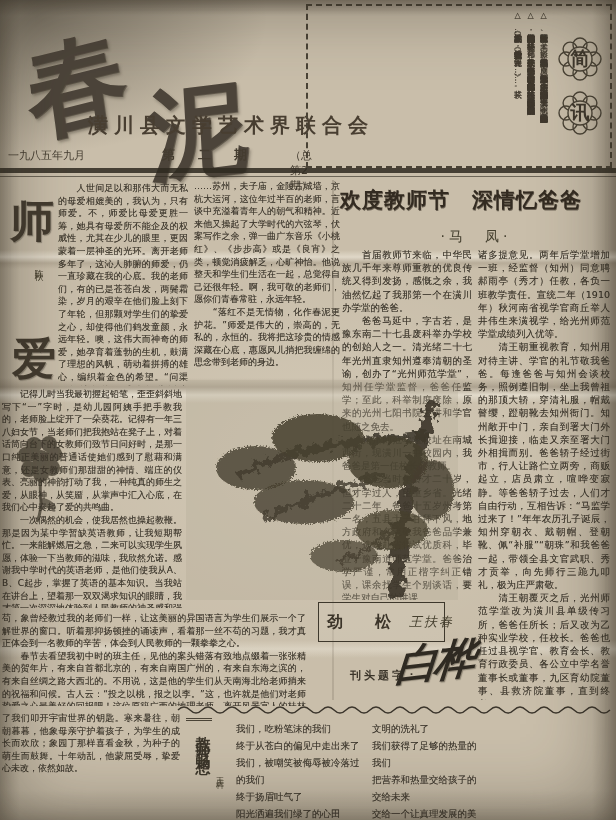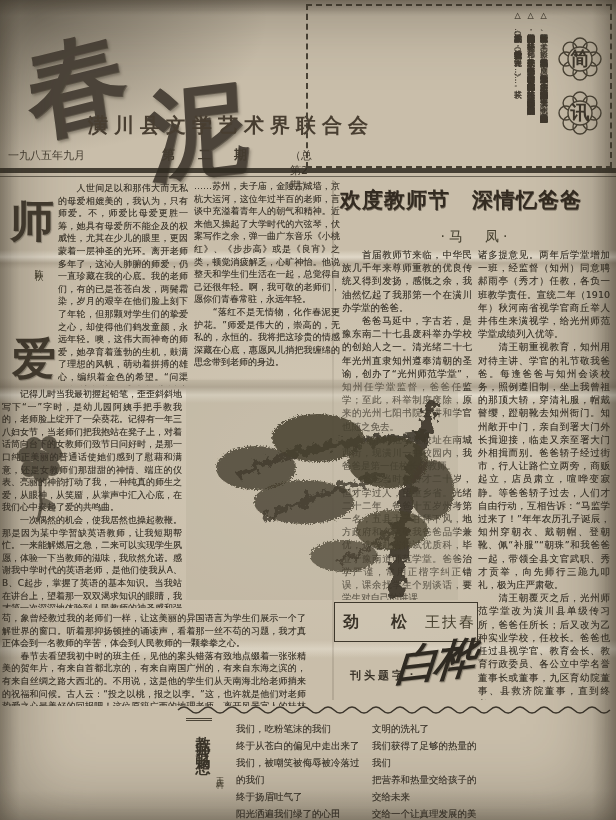--- a/index.html
+++ b/index.html
@@ -73,25 +73,25 @@
   }
   
   .headline{
     position:absolute;left:340px;top:186px;width:272px;height:34px;
     font-size:21px;font-weight:900;letter-spacing:1px;color:#332b21;white-space:nowrap;
     text-shadow:.6px .6px 0 rgba(51,43,33,.6);
   }
   .byline{position:absolute;left:340px;top:228px;width:272px;text-align:center;font-size:14px;letter-spacing:4px;color:#45402f;}
   
   .caption{
-    position:absolute;left:318px;top:602px;width:144px;height:40px;border:1.5px solid #3e382c;
-    box-sizing:border-box;display:flex;align-items:center;padding:0 8px;gap:10px;background:rgba(215,207,190,.25);margin-left:16px;
+    position:absolute;left:318px;top:602px;width:127px;height:40px;border:1.5px solid #3e382c;
+    box-sizing:border-box;display:flex;align-items:center;padding:0 8px;gap:10px;background:rgba(215,207,190,.25);
   }
   .caption .t{font-size:16px;font-weight:bold;letter-spacing:8px;color:#3b3429;font-family:"DejaVu Serif",serif;white-space:nowrap;}
-  .caption .a{font-size:15px;color:#46402f;letter-spacing:2px;white-space:nowrap;}
+  .caption .a{font-size:13px;color:#46402f;letter-spacing:2px;white-space:nowrap;font-style:italic;}
   .inscription-label{position:absolute;left:322px;top:668px;font-size:11px;font-weight:bold;letter-spacing:3px;color:#3b352a;margin-left:28px;}
   .signature{
     position:absolute;left:396px;top:634px;font-family:"DejaVu Serif",serif;font-style:italic;font-weight:900;
     font-size:42px;color:#2f2a22;transform:rotate(-7deg) skewX(-12deg);letter-spacing:-4px;
     text-shadow:1px 1px 1px rgba(40,34,26,.4);
   }
   
   .poem-title{
     position:absolute;left:186px;top:718px;width:26px;height:102px;overflow:hidden;
     writing-mode:vertical-rl;text-orientation:upright;
@@ -182,20 +182,21 @@
     <ellipse cx="36" cy="72" rx="9" ry="4" fill="#4a4336" opacity="0.7" transform="rotate(30 36 72)"></ellipse>
   </svg>
 
   <div class="col" style="left:58px;top:182px;width:130px;height:204px;">　　人世间足以和那伟大而无私的母爱相媲美的，我认为，只有师爱。不，师爱比母爱更胜一筹，她具有母爱所不能企及的权威性，尤其在少儿的眼里，更因蒙着一层神圣的光环。离开老师多年了，这沁人肺腑的师爱，仍一直珍藏在我的心底。我的老师们，有的已是苍苍白发，两鬓霜染，岁月的艰辛在他们脸上刻下了年轮，但那颗对学生们的挚爱之心，却使得他们鹤发童颜，永远年轻。噢，这伟大而神奇的师爱，她孕育着蓬勃的生机，鼓满了理想的风帆，萌动着拼搏的雄心，编织着金色的希望。“问渠哪得清如许，唯有源头活水来。”我赞美这塑造与抚慰人类灵魂的师爱！</div>
   <div class="col" style="left:194px;top:180px;width:146px;height:198px;">……苏州，夫子庙，金陵古城墙，京杭大运河，这位年过半百的老师，言谈中充溢着青年人的朝气和精神。近来他又操起了大学时代的六弦琴，伏案写作之余，弹一曲广东音乐《小桃红》、《步步高》或是《良宵》之类，顿觉消疲解乏，心旷神怡。他说整天和学生们生活在一起，总觉得自己还很年轻。啊，我可敬的老师们，愿你们青春常驻，永远年轻。
 　　“落红不是无情物，化作春泥更护花。”师爱是伟大的，崇高的，无私的，永恒的。我将把这珍贵的情感深藏在心底，惠愿风儿捎把我缠绵的思念带到老师的身边。</div>
   <div class="col" style="left:2px;top:388px;width:180px;height:220px;">　　记得儿时当我最初握起铅笔，歪歪斜斜地写下“一”字时，是幼儿园阿姨手把手教我的，老师脸上绽开了一朵葵花。记得有一年三八妇女节，当老师们把我抱站在凳子上，对着话筒向台下的女教师们致节日问好时，是那一口纯正美丽的普通话使她们感到了慰藉和满意，还是女教师们那甜甜的神情、端庄的仪表、亮丽的神韵打动了我，一种纯真的师生之爱，从眼神，从笑靥，从掌声中汇入心底，在我们心中奏起了爱的共鸣曲。
 　　一次偶然的机会，使我居然也操起教鞭。那是因为某中学暂缺英语教师，让我短期帮忙。一来能解燃眉之急，二来可以实现学生夙愿，体验一下当教师的滋味，我欣然允诺。感谢我中学时代的英语老师，是他们使我从A、B、C起步，掌握了英语的基本知识。当我站在讲台上，望着那一双双渴求知识的眼睛，我才第一次深深地体验到人民教师的神圣感和强烈的责任心。我拿起粉笔，在黑板上认真地划下了英语音标，写上了规范的英语字母，一丝不</div>
   <div class="col" style="left:2px;top:612px;width:304px;height:94px;">苟，象曾经教过我的老师们一样，让这美丽的异国语言为学生们展示一个了解世界的窗口。听着那抑扬顿挫的诵读声，看着那一丝不苟的习题，我才真正体会到一名教师的辛苦，体会到人民教师的一颗拳拳之心。
 　　春节去看望我初中时的班主任，见他的案头错落有致地点缀着一张张精美的贺年片，有来自首都北京的，有来自南国广州的，有来自东海之滨的，有来自丝绸之路大西北的。不用说，这是他的学生们从天南海北给老师捎来的祝福和问候。古人云：“投之以桃，报之以李。”这，也许就是他们对老师挚爱之心最美好的回报吧！这位原籍广西的地理老师，离开风景宜人的桂林山水，在这里数十载，笔耕朝夕，教书育人，用汗水、热血和青春，浇灌着每一棵小草，催开每一朵花蕾。难忘记，他用那生动、美丽的语言，为我们描述着“天苍苍，野茫茫，风吹草低见牛羊”的塞外风情；难忘记，他使五大洲四大洋融入我们心底，给</div>
+  <div class="col" style="left:2px;top:712px;width:178px;height:106px;">了我们叩开宇宙世界的钥匙。寒来暑往，朝朝暮暮，他象母亲守护着孩子，为学生的成长而欢欣；象园丁那样喜看金秋，为种子的萌生而鼓舞。十年动乱，他蒙屈受辱，挚爱心未改，依然如故。</div>
 
   <div class="headline">欢度教师节　深情忆爸爸</div>
   <div class="byline">·马　凤·</div>
   <div class="col dadcol" style="left:342px;top:248px;width:130px;height:352px;">　　首届教师节来临，中华民族几千年来尊师重教的优良传统又得到发扬，感慨之余，我油然忆起了我那第一个在潢川办学堂的爸爸。
 　　爸爸马延中，字古若，是豫东南二十七县废科举办学校的创始人之一。清光绪二十七年光州直隶知州遵奉清朝的圣谕，创办了“光州师范学堂”，知州任学堂监督，爸爸任监学；至此，科举制度废除，原来的光州七阳书院主讲和学官也随之免去。
 　　光州师范学堂校址在南城西街，现潢川一中校园内，我爸爸是第一任校长兼教师。
 　　爸爸当时年龄才二十岁，但才学过人，望重乡省。光绪二十二年，爸爸十五岁州考第一名，五县士子甘拜下风，地方政府和名流敬我爸爸品学兼优，选送赴省特试优质科，毕业于豫南道师范学堂。爸爸治学严谨，常用正楷字纠正错误，课余找学生个别谈话，要学生对自己的讲课</div>
   <div class="col dadcol" style="left:478px;top:248px;width:132px;height:452px;">诸多提意见。两年后学堂增加一班，经监督（知州）同意聘郝雨亭（秀才）任教，各负一班教学责任。宣统二年（1910年）秋河南省视学官商丘举人井伟生来潢视学，给光州师范学堂成绩列入优等。
 　　清王朝重视教育，知州用对待主讲、学官的礼节敬我爸爸。每逢爸爸与知州会谈校务，照例遵旧制，坐上我曾祖的那顶大轿，穿清礼服，帽戴瞽缨，蹬朝靴去知州衙门。知州敞开中门，亲自到署大门外长揖迎接，临走又亲至署大门外相揖而别。爸爸轿子经过街市，行人让路伫立两旁，商贩起立，店员肃立，喧哗变寂静。等爸爸轿子过去，人们才自由行动，互相告诉：“马监学过来了！”年年农历孔子诞辰，知州穿朝衣、戴朝帽、登朝靴、佩“补服”“朝珠”和我爸爸一起，带领全县文官武职、秀才贡举，向先师行三跪九叩礼，极为庄严肃敬。
 　　清王朝覆灭之后，光州师范学堂改为潢川县单级传习所，爸爸任所长；后又改为乙种实业学校，任校长。爸爸也任过县视学官、教育会长、教育行政委员、各公立中学名誉董事长或董事，九区育幼院董事、县救济院董事，直到终老。

